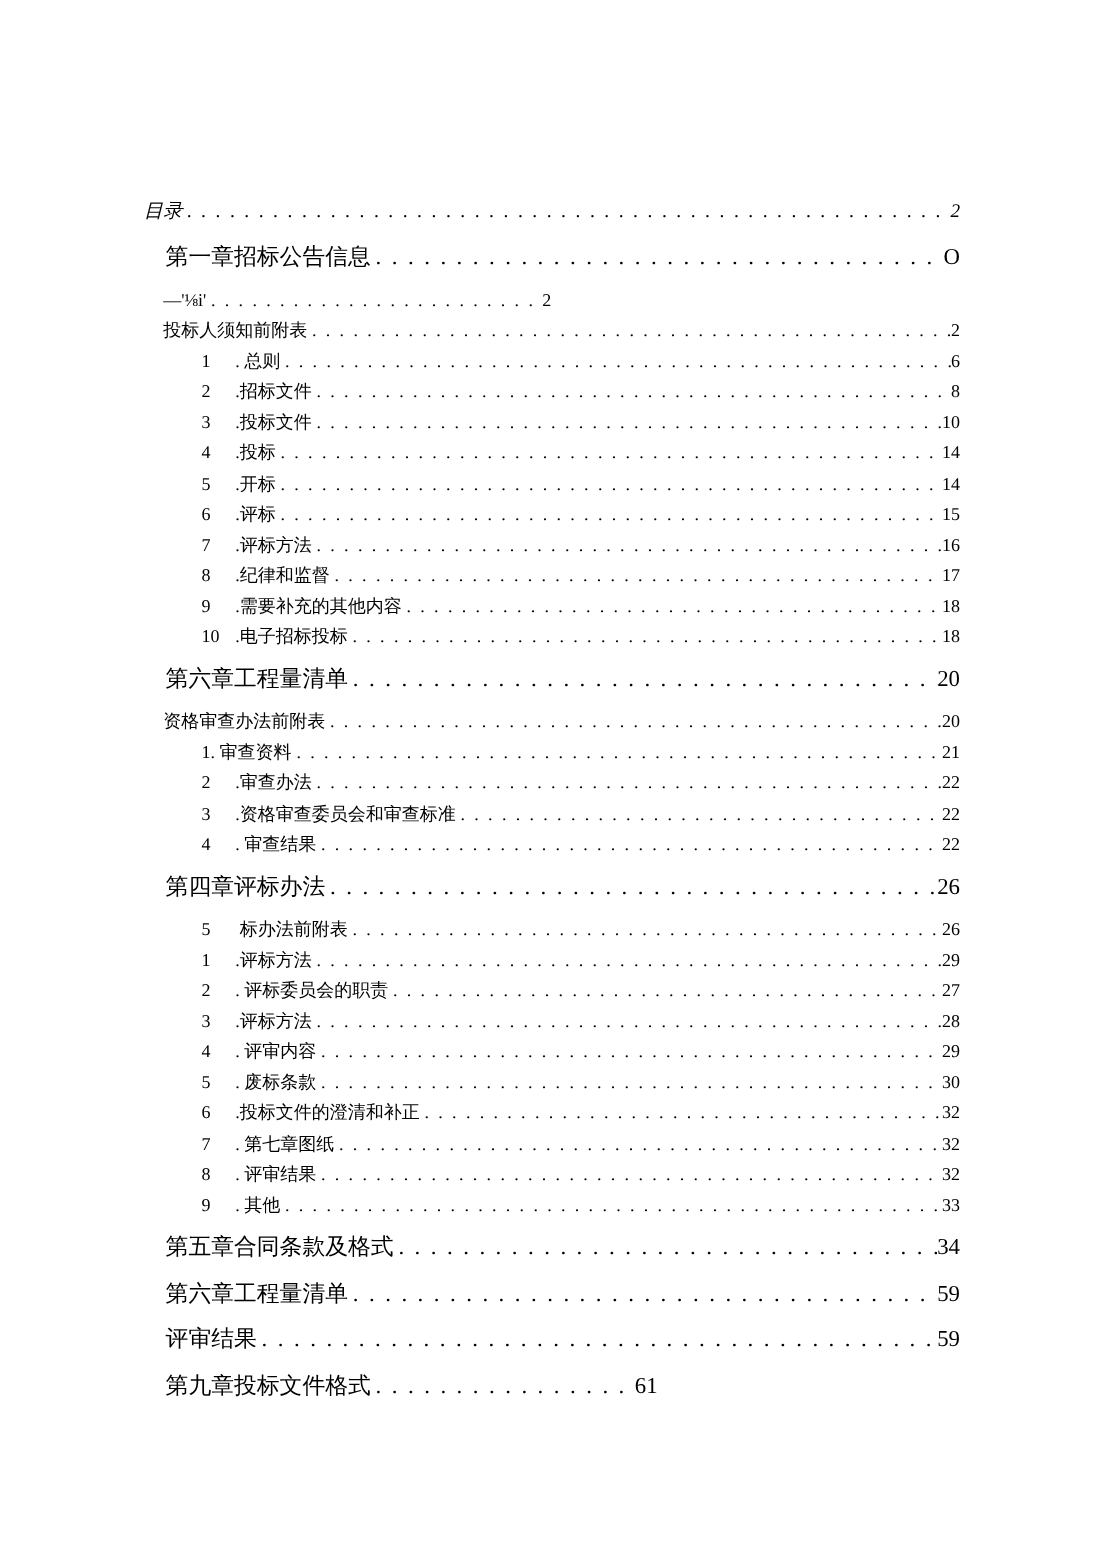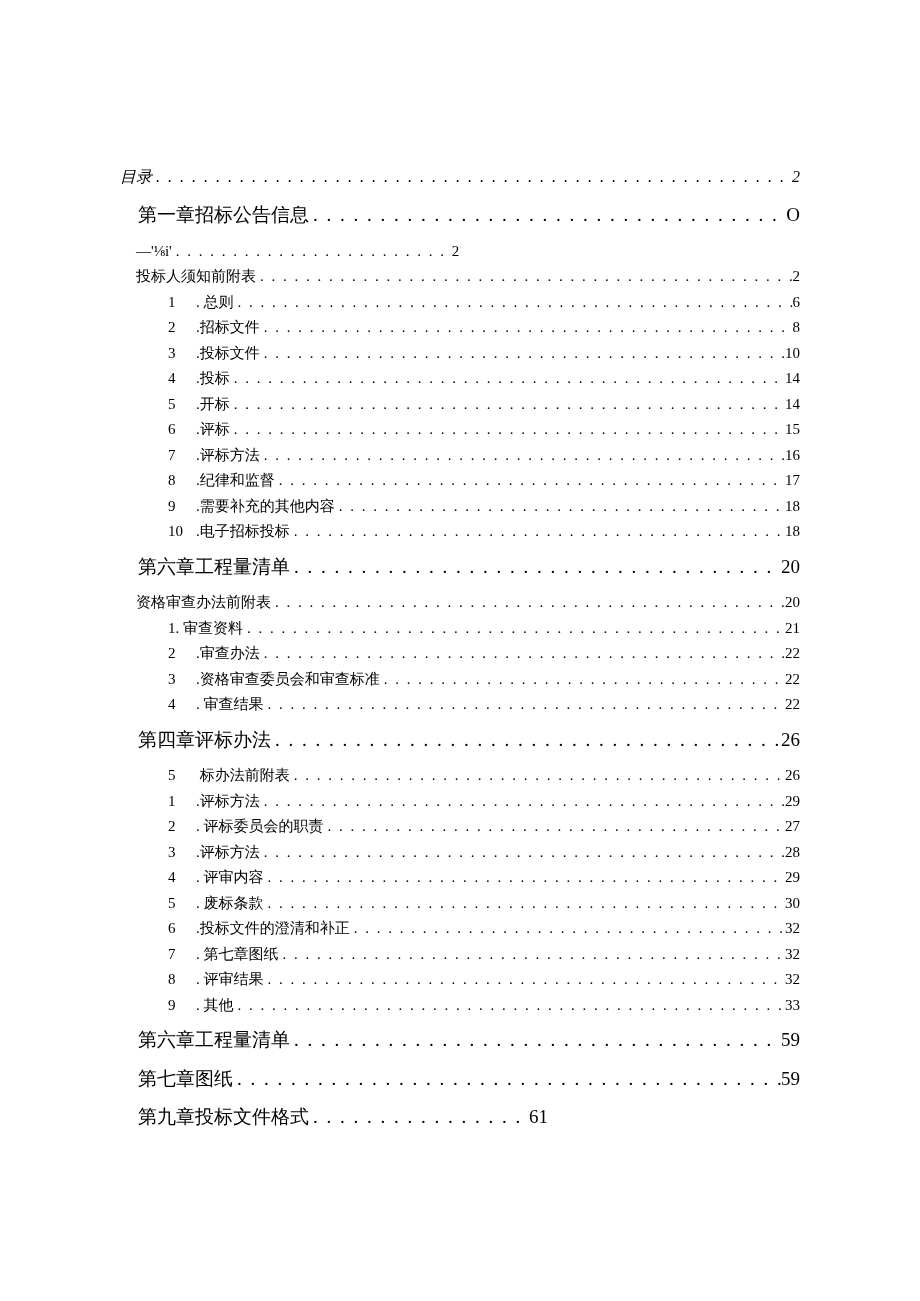--- a/index.html
+++ b/index.html
@@ -238,26 +238,31 @@
         <span class="toc-label"><span class="num-col">8</span><span>. 评审结果</span></span>
         <span class="toc-dots"></span>
         <span class="toc-page">32</span>
       </div>
       <div class="toc-entry level-3">
         <span class="toc-label"><span class="num-col">9</span><span>. 其他</span></span>
         <span class="toc-dots"></span>
         <span class="toc-page">33</span>
       </div>
       <div class="toc-entry level-1">
+        <span class="toc-label">第五章合同条款及格式</span>
+        <span class="toc-dots"></span>
+        <span class="toc-page">34</span>
+      </div>
+      <div class="toc-entry level-1">
         <span class="toc-label">第六章工程量清单</span>
         <span class="toc-dots"></span>
         <span class="toc-page">59</span>
       </div>
       <div class="toc-entry level-1">
-        <span class="toc-label">第七章图纸</span>
+        <span class="toc-label">评审结果</span>
         <span class="toc-dots"></span>
         <span class="toc-page">59</span>
       </div>
       <div class="toc-entry level-1 medium">
         <span class="toc-label">第九章投标文件格式</span>
         <span class="toc-dots"></span>
         <span class="toc-page">61</span>
       </div>
     </div>
 </div>

